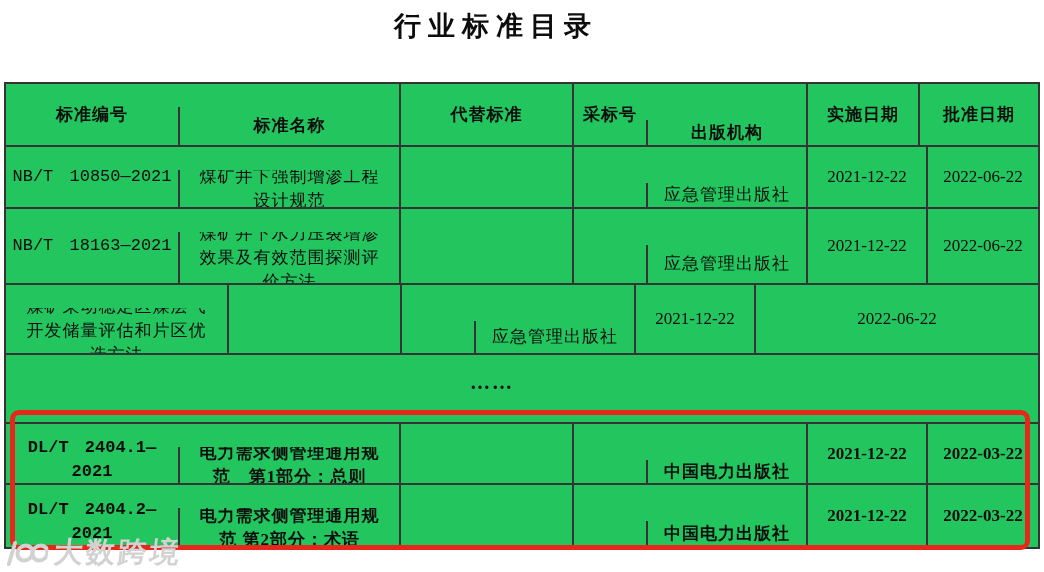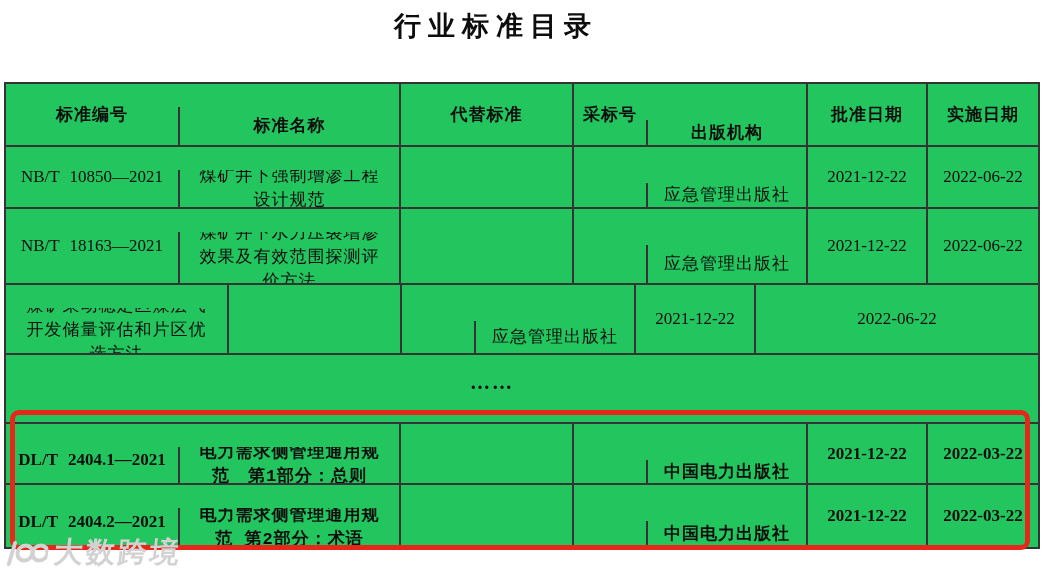--- a/index.html
+++ b/index.html
@@ -31,23 +31,23 @@
   .trow + .trow{border-top:2px solid #343434;}
   .cell{
     box-sizing:border-box;
     display:flex;align-items:center;justify-content:center;
     text-align:center;
     font-size:17px;line-height:24px;
     padding:2px 4px;
     overflow:hidden;
   }
   .cell + .cell{border-left:2px solid #343434;}
-  .c-code{flex:0 0 172px;word-spacing:6px;}
+  .c-code{flex:0 0 172px;word-spacing:6px;font-family:Liberation Mono, monospace;}
   .c-name{flex:0 0 221px;margin-top:23px;}
-  .c-name .inner{display:inline-block;max-width:192px;letter-spacing:1px;font-family:Liberation Mono, monospace;}
+  .c-name .inner{display:inline-block;max-width:192px;letter-spacing:1px;}
   .c-repl{flex:0 0 173px;}
   .c-adopt{flex:0 0 74px;}
   .c-pub{flex:0 0 160px;letter-spacing:1px;margin-top:36px;}
   .c-appr{flex:0 0 120px;}
   .c-impl{flex:1 1 auto;}
   .h-header{height:61px;}
   .h-r1{height:62px;}
   .h-r2{height:76px;}
   .h-r3{height:70px;}
   .h-ell{height:69px;}
@@ -100,22 +100,22 @@
   <div class="doc-title">行业标准目录</div>
 
   <div class="tbl">
 
     <div class="trow head h-header">
       <div class="cell c-code">标准编号</div>
       <div class="cell c-name">标准名称</div>
       <div class="cell c-repl">代替标准</div>
       <div class="cell c-adopt">采标号</div>
       <div class="cell c-pub">出版机构</div>
+      <div class="cell c-impl">实施日期</div>
       <div class="cell c-appr">批准日期</div>
-      <div class="cell c-impl">实施日期</div>
     </div>
 
     <div class="trow h-r1">
       <div class="cell c-code">
           <span class="inner">NB/T 10850—2021</span>
         </div>
       <div class="cell c-name">
           <span class="inner">煤矿井下强制增渗工程设计规范</span>
         </div>
       <div class="cell c-repl"></div>

